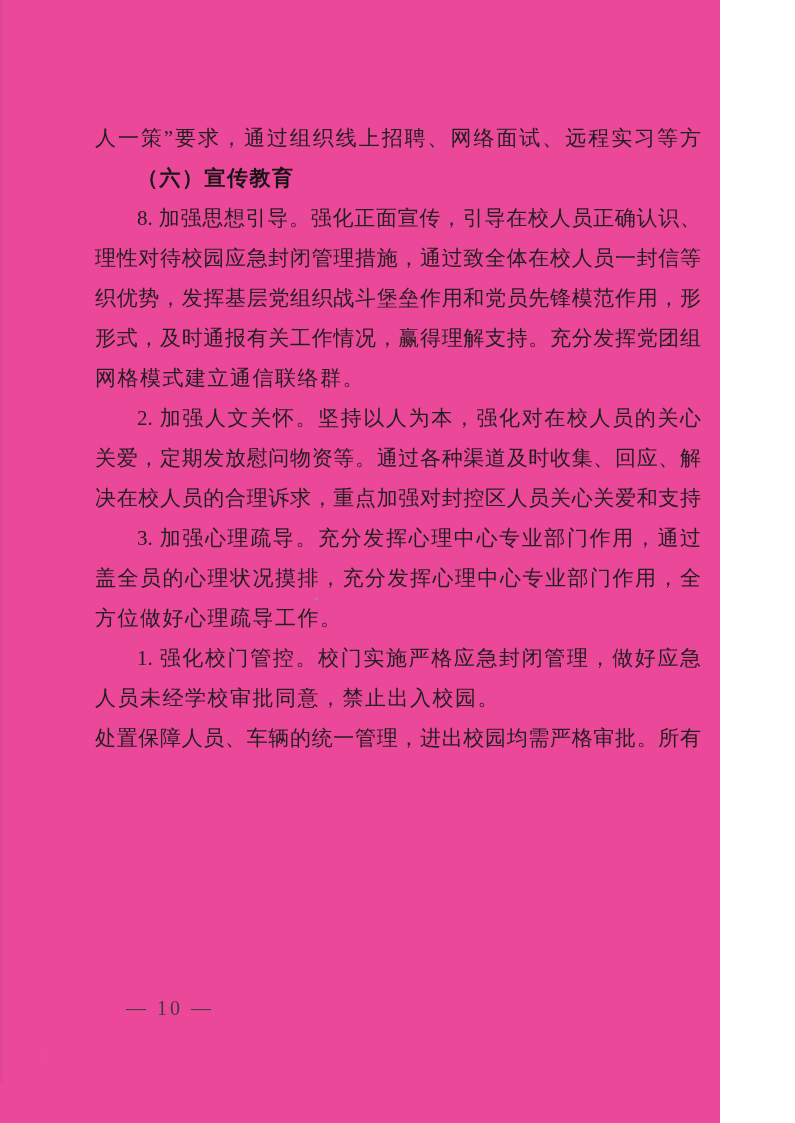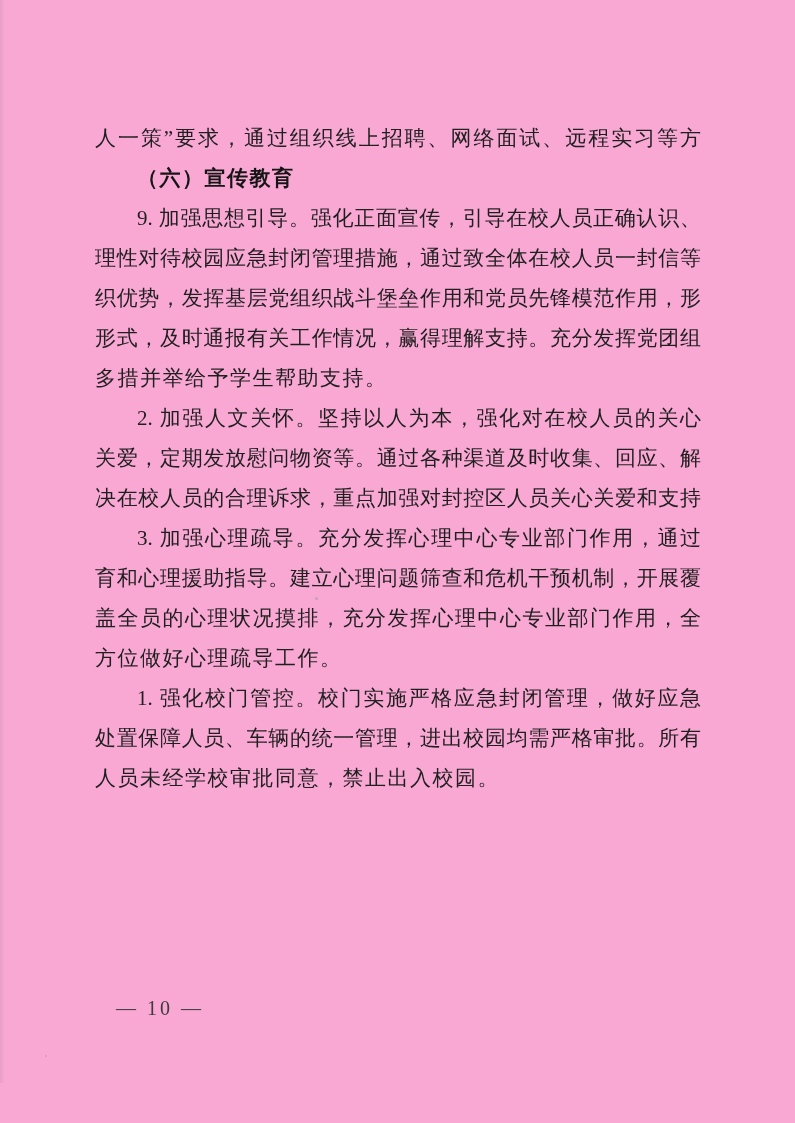--- a/index.html
+++ b/index.html
@@ -2,23 +2,23 @@
 <html><head>
 <meta charset="utf-8">
 <style>
   html, body {
     margin: 0;
     padding: 0;
     background: #ffffff;
   }
   .page {
     position: relative;
-    width: 795px;
+    width: 720px;
     height: 1123px;
-    background: #f9a8d4;
+    background: #ec4899;
     overflow: hidden;
     font-family: "Liberation Serif", "DejaVu Serif", serif;
     color: #1d1d1d;
   }
   
   .page::before {
     content: "";
     position: absolute;
     left: 0; top: 0; bottom: 40px;
     width: 5px;
@@ -49,21 +49,21 @@
   .indent {
     text-indent: 42px;
     font-family: Liberation Serif, serif;
   }
   .heading {
     font-weight: bold;
     color: #151515;
   }
   .page-number {
     position: absolute;
-    left: 116px;
+    left: 126px;
     top: 997px;
     font-size: 20px;
     letter-spacing: 3px;
     color: #3c3c3c;
     font-family: "Liberation Serif", "DejaVu Serif", serif;
   }
   
   .speck {
     position: absolute;
     background: #9a9a98;
@@ -77,38 +77,37 @@
 <body>
 
 <div class="page">
 
   <div class="textblock">
 
     <div class="line fill">人一策”要求，通过组织线上招聘、网络面试、远程实习等方</div>
 
     <div class="line heading indent">（六）宣传教育</div>
 
-    <div class="line fill indent">9. 加强思想引导。强化正面宣传，引导在校人员正确认识、</div>
+    <div class="line fill indent">8. 加强思想引导。强化正面宣传，引导在校人员正确认识、</div>
     <div class="line fill">理性对待校园应急封闭管理措施，通过致全体在校人员一封信等</div>
     <div class="line fill">织优势，发挥基层党组织战斗堡垒作用和党员先锋模范作用，形</div>
     <div class="line fill">形式，及时通报有关工作情况，赢得理解支持。充分发挥党团组</div>
-    <div class="line">多措并举给予学生帮助支持。</div>
+    <div class="line">网格模式建立通信联络群。</div>
 
     <div class="line fill indent">2. 加强人文关怀。坚持以人为本，强化对在校人员的关心</div>
     <div class="line fill">关爱，定期发放慰问物资等。通过各种渠道及时收集、回应、解</div>
     <div class="line fill">决在校人员的合理诉求，重点加强对封控区人员关心关爱和支持</div>
 
     <div class="line fill indent">3. 加强心理疏导。充分发挥心理中心专业部门作用，通过</div>
-    <div class="line fill">育和心理援助指导。建立心理问题筛查和危机干预机制，开展覆</div>
     <div class="line fill">盖全员的心理状况摸排，充分发挥心理中心专业部门作用，全</div>
     <div class="line">方位做好心理疏导工作。</div>
 
 
     <div class="line fill indent">1. 强化校门管控。校门实施严格应急封闭管理，做好应急</div>
+    <div class="line">人员未经学校审批同意，禁止出入校园。</div>
     <div class="line fill">处置保障人员、车辆的统一管理，进出校园均需严格审批。所有</div>
-    <div class="line">人员未经学校审批同意，禁止出入校园。</div>
   </div>
 
   <div class="page-number">— 10 —</div>
 
   <div class="speck s1"></div>
   <div class="speck s2"></div>
 </div>
 
 </body></html>

